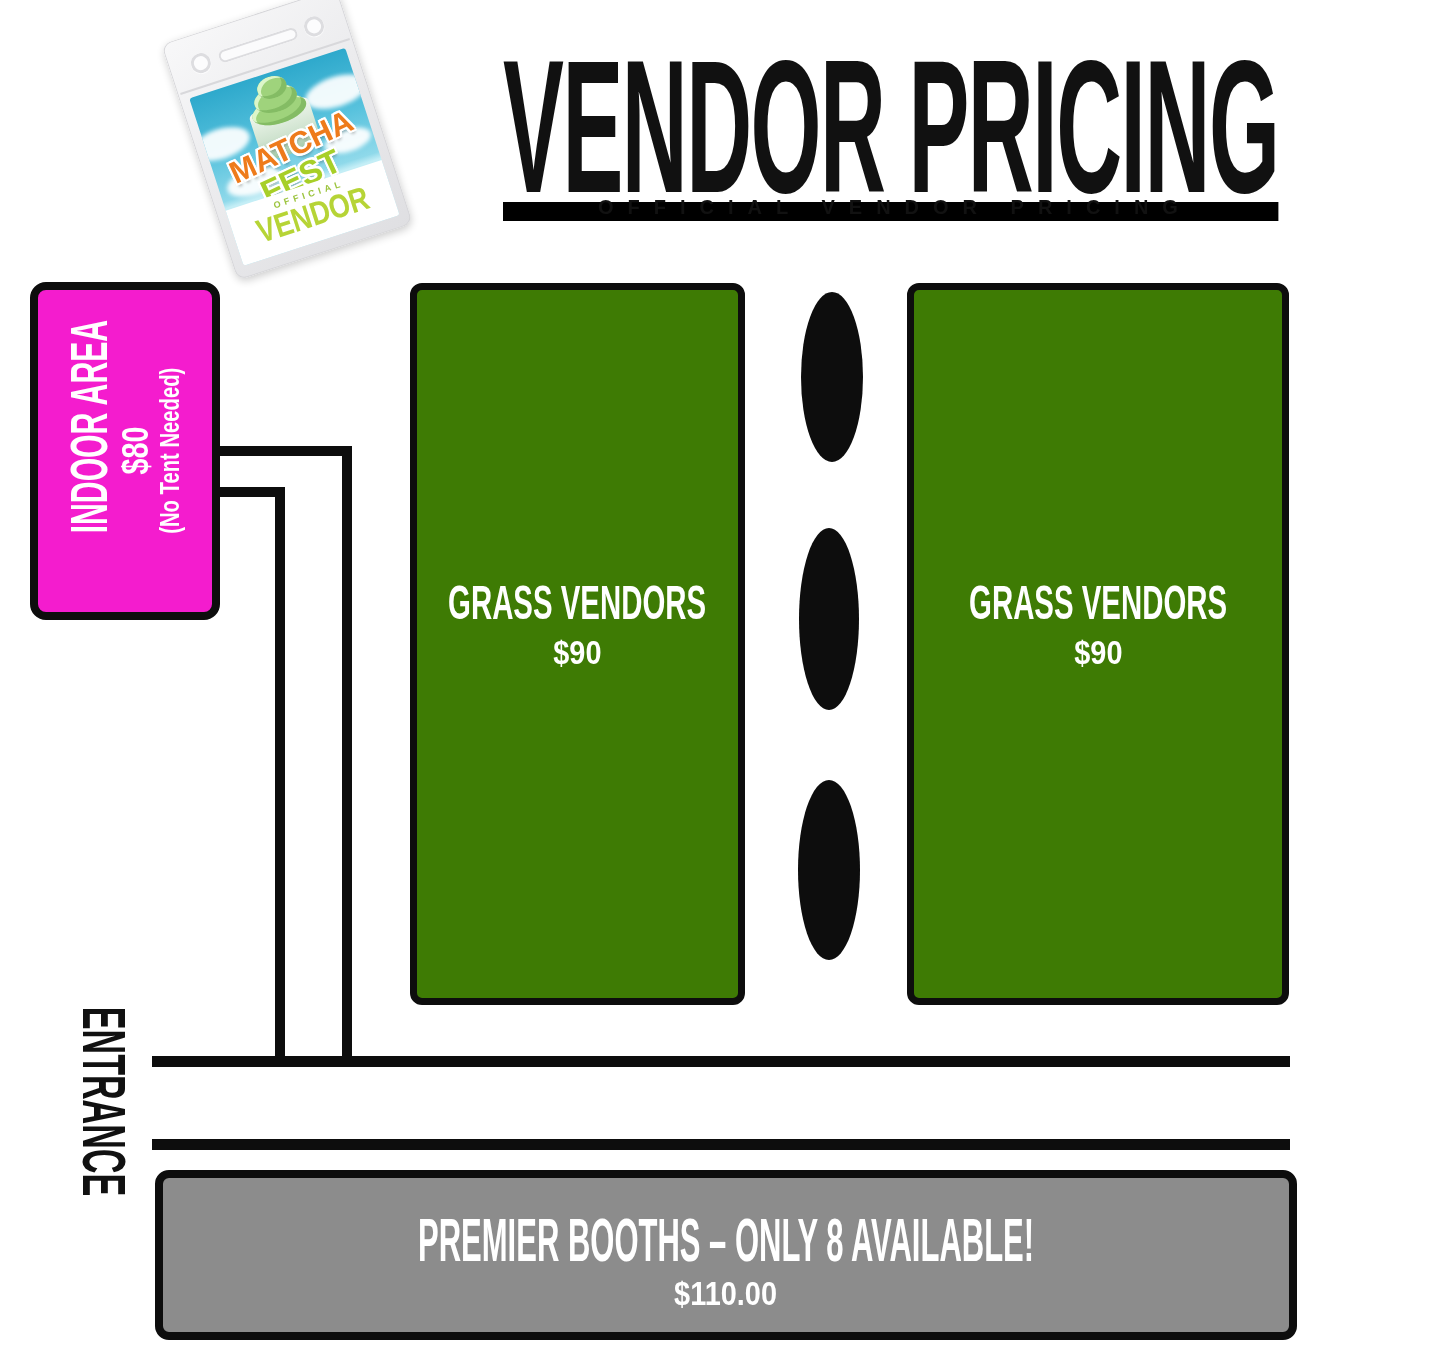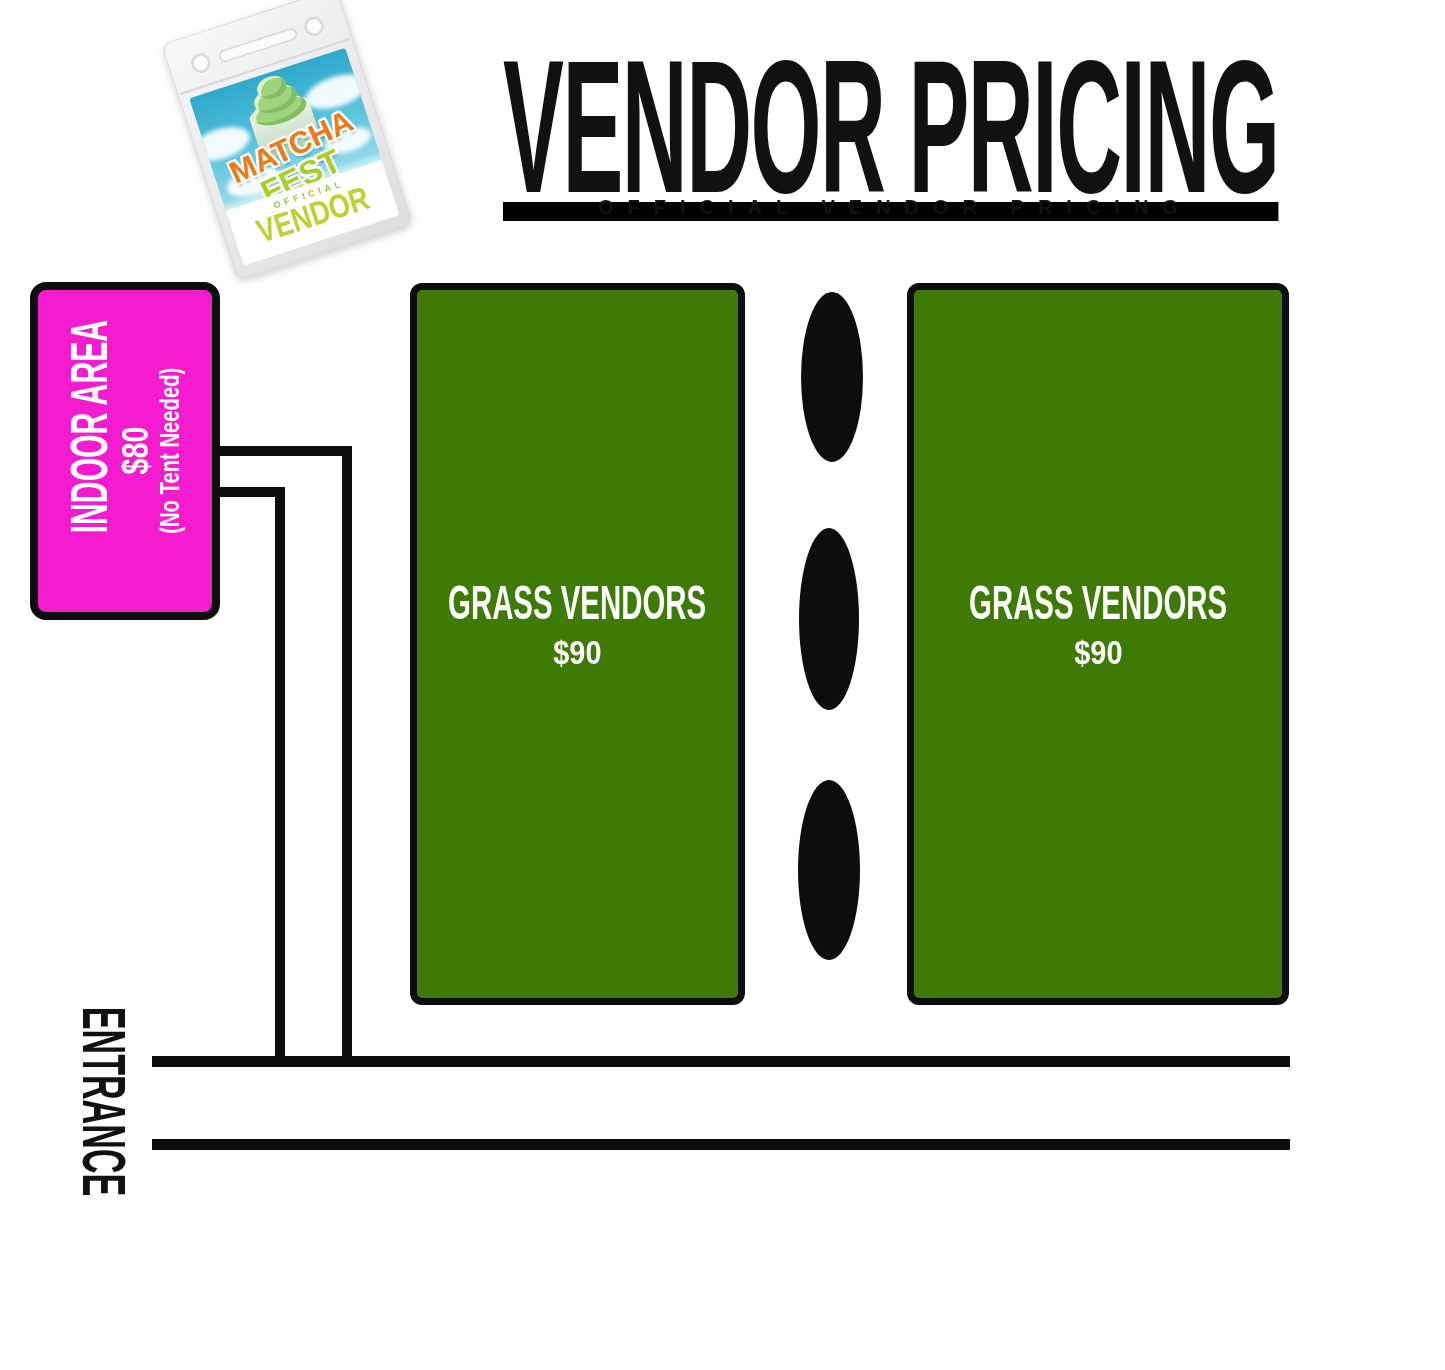--- a/index.html
+++ b/index.html
@@ -157,14 +157,18 @@
   <div class="tree" style="left:799px; top:528px; width:60px; height:182px;"></div>
   <div class="tree" style="left:798px; top:780px; width:62px; height:180px;"></div>
 
   <div class="abs entrance-wrap">
     <span class="entrance-text">ENTRANCE</span>
   </div>
 
   <div class="abs sidewalk-line" style="top:1056px;"></div>
   <div class="abs sidewalk-line" style="top:1139px;"></div>
 
+  <div class="abs premier-box">
+    <span class="cnd premier-name">PREMIER BOOTHS – ONLY 8 AVAILABLE!</span>
+    <span class="cnd premier-price">$110.00</span>
+  </div>
 
 </div>
 
 </body></html>

